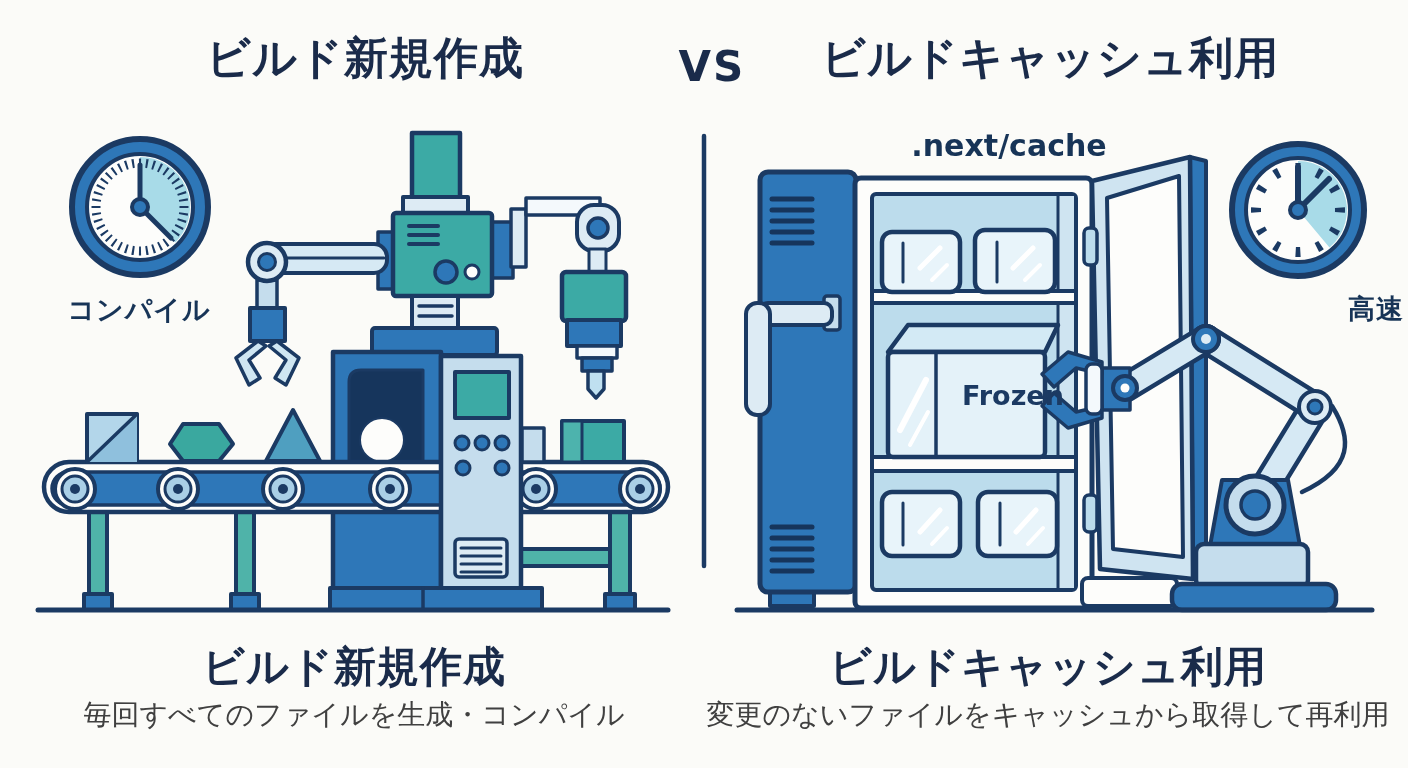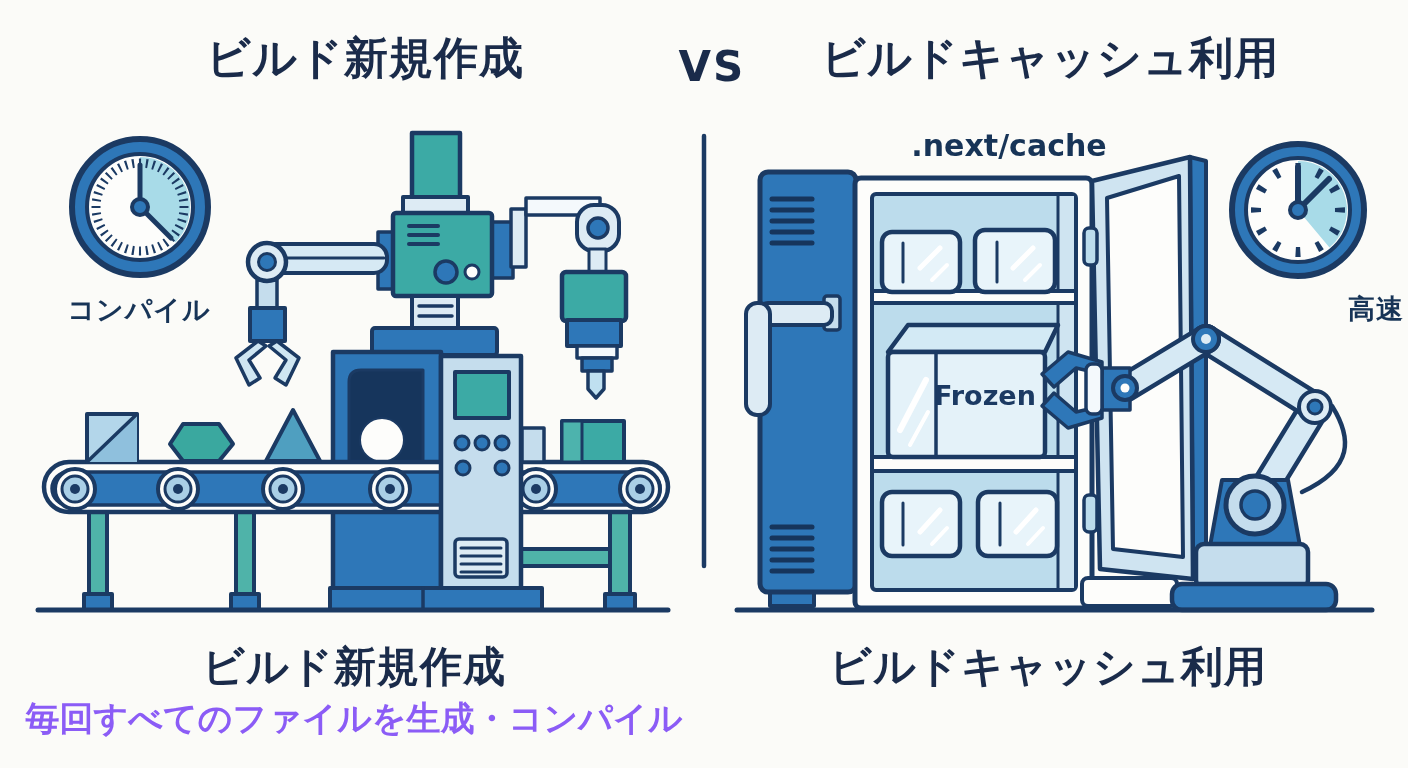--- a/index.html
+++ b/index.html
@@ -5,23 +5,23 @@
   html,body{margin:0;padding:0;}
   body{background:#e8e8e8;font-family:"DejaVu Sans","Liberation Sans",sans-serif;}
   .stage{position:relative;width:1408px;height:768px;background:#fbfbf8;overflow:hidden;}
   .stage svg{position:absolute;left:0;top:0;}
   .lbl{position:absolute;transform:translateX(-50%);white-space:nowrap;color:#1a2b4a;
        font-weight:800;text-align:center;line-height:1.1;letter-spacing:1px;}
   .title{font-size:44px;}
   .vs{font-size:42px;letter-spacing:2px;}
   .small{font-size:27px;font-weight:700;color:#173457;}
   .cache{font-size:30px;font-weight:700;color:#173457;letter-spacing:0;}
-  .frozen{font-size:27px;font-weight:700;color:#1b3a63;letter-spacing:0;}
+  .frozen{font-size:27px;font-weight:700;color:#1b3a63;letter-spacing:0;margin-left:28px;}
   .cap-t{font-size:42px;}
-  .cap-s{font-size:34px;font-weight:700;color:#8b5cf6;letter-spacing:0;}
+  .cap-s{font-size:28px;font-weight:400;color:#404040;letter-spacing:0;}
 </style>
 </head>
 <body>
 
 <div class="stage">
 
 <svg width="1408" height="768" viewBox="0 0 1408 768">
   <g stroke-linejoin="round" stroke-linecap="round">
 
     <g>
@@ -306,14 +306,15 @@
 <div class="lbl title" style="left:1050px;top:34px;">ビルドキャッシュ利用</div>
 
 <div class="lbl cache" style="left:988px;top:129px;margin-left:21px;">.next/cache</div>
 <div class="lbl small" style="left:139px;top:295px;">コンパイル</div>
 <div class="lbl small" style="left:1376px;top:294px;">高速</div>
 <div class="lbl frozen" style="left:985px;top:381px;">Frozen</div>
 
 <div class="lbl cap-t" style="left:354px;top:644px;">ビルド新規作成</div>
 <div class="lbl cap-s" style="left:354px;top:700px;">毎回すべてのファイルを生成・コンパイル</div>
 <div class="lbl cap-t" style="left:1048px;top:644px;">ビルドキャッシュ利用</div>
+<div class="lbl cap-s" style="left:1048px;top:700px;">変更のないファイルをキャッシュから取得して再利用</div>
 
 </div>
 
 </body></html>

